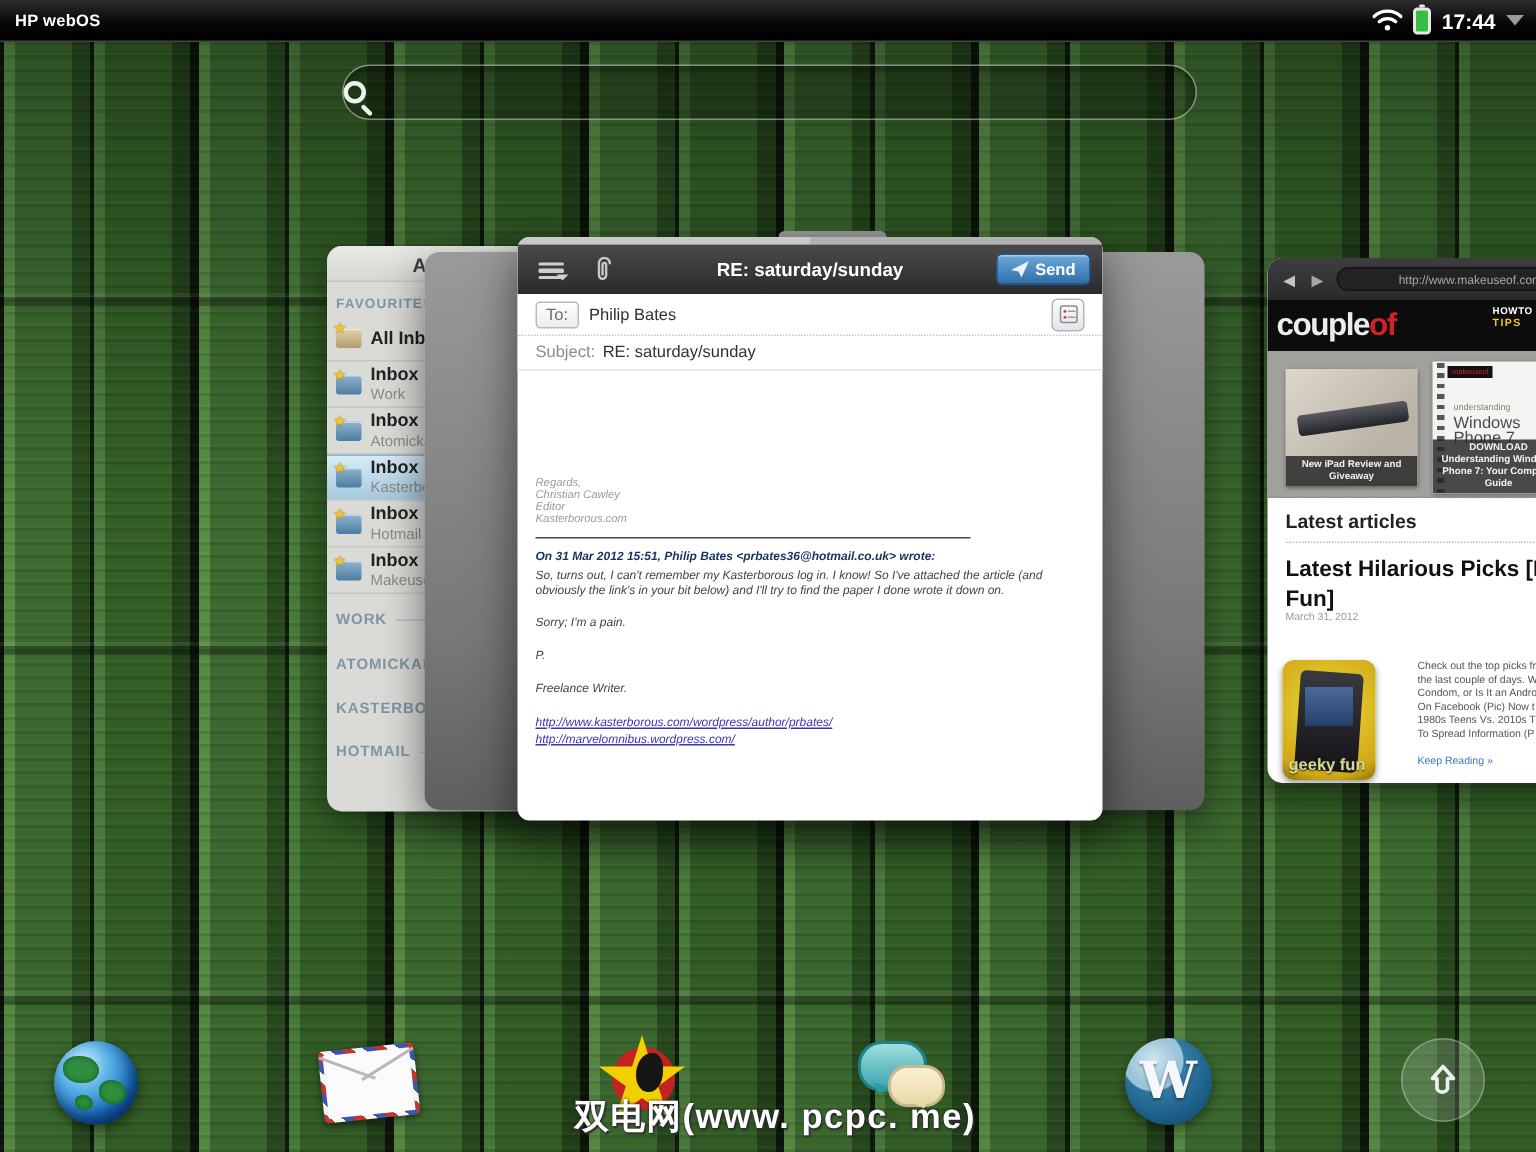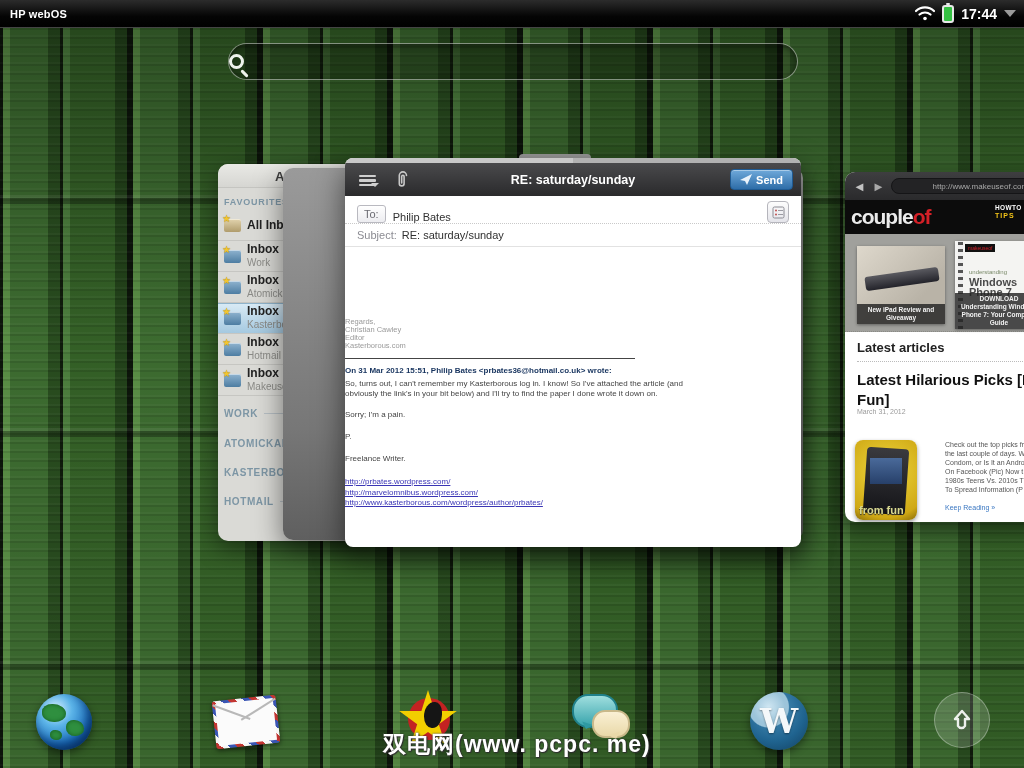--- a/index.html
+++ b/index.html
@@ -58,42 +58,42 @@
   .el-item { height:31px; }
   .el-item.sel { background:linear-gradient(#d8eaf5,#a5c9e0); border-top:1px solid #8fb4cc; }
   .el-section { display:flex; align-items:center; color:#7d96a5; font-size:10px; font-weight:bold; letter-spacing:.6px; padding:0 6px; position:absolute; left:0; right:0; }
 
   
   .gray-card { left:283px; top:168px; width:520px; height:372px;
     background:linear-gradient(180deg,#9a9a9a,#777 70%,#5f5f5f); box-shadow:0 10px 28px rgba(0,0,0,.5); z-index:2; }
   .gray-tab { position:absolute; left:519px; top:154px; width:72px; height:12px; background:#9a9a9a; border-radius:4px 4px 0 0; z-index:2; }
 
   
-  .compose-card { left:345px; top:158px; width:456px; height:389px; background:#fff; border-radius:8px;
+  .compose-card { left:345px; top:158px; width:390px; height:389px; background:#fff; border-radius:8px;
     box-shadow:0 12px 30px rgba(0,0,0,.55); z-index:3; overflow:hidden; }
   .top-strip { height:5px; background:linear-gradient(90deg,#c9c9c9 0 50%,#b2b2b2 50%); }
   .c-toolbar { height:33px; background:linear-gradient(#4a4a4c,#2a2a2c); display:flex; align-items:center; position:relative; padding:0 8px; }
   .menu-icon { width:20px; height:14px; position:relative; margin-left:6px; cursor:pointer; }
   .menu-icon i { display:block; height:2.5px; background:#cfcfcf; border-radius:1px; margin:2px 0; width:17px; }
   .menu-icon::after { content:""; position:absolute; right:0; bottom:0; border-left:4px solid transparent; border-right:4px solid transparent; border-top:4px solid #cfcfcf; }
   .clip-icon { margin-left:16px; }
   .c-title { position:absolute; left:0; right:0; text-align:center; color:#fff; font-weight:bold; font-size:12.5px; pointer-events:none; }
   .send-btn { margin-left:auto; height:21px; padding:0 9px; display:flex; align-items:center; gap:4px;
     background:linear-gradient(#6fa9da,#2e6da8); border:1px solid #1f5a92; border-radius:4px; color:#fff;
     font-size:11px; font-weight:bold; box-shadow:inset 0 1px 0 rgba(255,255,255,.4); cursor:pointer; z-index:1; }
   .field { display:flex; align-items:center; padding:0 12px; border-bottom:1px dotted #c9c9c9; background:#fff; position:relative; }
-  .f-from { height:24px; } .f-to { height:28px;align-items:flex-end; } .f-subj { height:23px; border-bottom:1px solid #e2e2e2; }
+  .f-from { height:24px; } .f-to { height:28px; } .f-subj { height:23px; border-bottom:1px solid #e2e2e2; }
   .f-label { color:#8b8b92; font-size:11px; margin-right:5px; }
   .f-value { color:#303030; font-size:11px; }
   .from-caret { margin-left:auto; width:0; height:0; border-left:5px solid transparent; border-right:5px solid transparent; border-top:6px solid #8a8a8a; }
   .to-chip { border:1px solid #b9b9c0; border-radius:3px; background:linear-gradient(#fff,#ececf0); color:#6b6b72;
     font-size:11px; padding:2px 6px; margin-right:7px; }
   .contact-btn { margin-left:auto; width:22px; height:22px; border:1px solid #b5b5bc; border-radius:4px;
     background:linear-gradient(#fdfdfd,#e4e4ea); display:flex; align-items:center; justify-content:center; cursor:pointer; }
-  .mail-body { position:absolute; left:0; right:12px; top:160px; font-size:8px; color:#444; }
+  .mail-body { position:absolute; left:12px; right:12px; top:160px; font-size:8px; color:#444;font-style:italic; }
   .sig div { color:#9a9a9a; font-size:7.5px; line-height:8px; }
   .sent-from { color:#9a9a9a; font-size:7.5px; margin-top:5px; }
   .quote-sep { border:none; border-top:1px solid #444; width:290px; margin:8px 0 7px 0; }
   .q-header { color:#16335e; font-weight:bold; font-size:8px; }
   .q-p { margin-top:4px; line-height:10px; width:370px; }
   .q-p2 { margin-top:11px; } .q-p3 { margin-top:12px; }
   .q-sig { margin-top:12px; line-height:10px; }
   .mlinks { margin-top:13px; }
   .mlinks a { display:block; color:#3a35b5; font-size:8px; line-height:10.5px; text-decoration:underline; }
 
@@ -116,21 +116,21 @@
   .thumb1 { left:12px; top:12px; width:88px; height:78px; background:linear-gradient(135deg,#ded8cc,#b9b3a7 70%); }
   .thumb1 .slab { position:absolute; left:8px; top:26px; width:74px; height:14px; background:linear-gradient(#5a5a60,#23232a); transform:rotate(-8deg); border-radius:3px; }
   .thumb-cap { position:absolute; left:0; right:0; bottom:0; background:rgba(35,35,35,.82); color:#f2f2f2;
     font-size:6.5px; line-height:8px; text-align:center; padding:2px 3px; font-weight:bold; }
   .thumb2 { left:110px; top:7px; width:88px; height:88px; background:#f4f4f2; }
   .thumb2 .mk { position:absolute; left:10px; top:3px; background:#111; color:#d42027; font-size:5px; padding:1px 3px; }
   .thumb2 .spiral { position:absolute; left:3px; top:0; bottom:0; width:5px;
     background:repeating-linear-gradient(0deg,#555 0 3px,#eee 3px 7px); }
   .thumb2 .cv { position:absolute; left:14px; top:26px; line-height:10px; color:#4a4a4a; }
   .thumb2 .cv .u { font-size:6px; color:#7a8a6a; display:block; }
-  .thumb2 .cv .w { font-size:11px; font-weight:bold; display:block; }
+  .thumb2 .cv .w { font-size:11px; font-weight:normal; display:block; }
   .b-content { padding:8px 0 0 12px; position:relative; }
   .latest-h { font-size:13px; font-weight:bold; color:#222; padding-bottom:6px; border-bottom:1px dotted #bbb; width:210px; }
   .art-title { font-size:15px; font-weight:bold; color:#111; line-height:20px; white-space:nowrap; margin-top:8px; }
   .art-title.l2 { margin-top:0; }
   .art-date { font-size:7px; color:#9a9a9a; margin-top:2px; }
   .art-thumb { position:absolute; left:10px; top:108px; width:62px; height:80px; border-radius:8px;
     background:radial-gradient(circle at 50% 40%, #f0d93e, #cfa815 80%, #8a6d08); box-shadow:0 2px 4px rgba(0,0,0,.4); overflow:hidden; }
   .art-thumb .phone { position:absolute; left:10px; top:8px; width:42px; height:66px; background:linear-gradient(#3a3a3e,#141418); border-radius:4px; transform:rotate(4deg); }
   .art-thumb .scr { position:absolute; left:15px; top:18px; width:32px; height:26px; background:linear-gradient(#4a6a9a,#27406a); }
   .art-thumb .gf { position:absolute; left:4px; bottom:4px; color:#d8d890; font-weight:bold; font-size:11px; text-shadow:0 1px 1px #333; }
@@ -298,23 +298,22 @@
     </div>
     <hr class="quote-sep">
     <div class="q-header">On 31 Mar 2012 15:51, Philip Bates &lt;prbates36@hotmail.co.uk&gt; wrote:</div>
     <div class="q-p">So, turns out, I can't remember my Kasterborous log in. I know! So I've attached the article (and obviously the link's in your bit below) and I'll try to find the paper I done wrote it down on.</div>
     <div class="q-p q-p2">Sorry; I'm a pain.</div>
     <div class="q-p q-p3">P.</div>
     <div class="q-sig">
       <div>Freelance Writer.</div>
     </div>
     <div class="mlinks">
-      <a href="#">http://prbates.wordpress.com/</a>
+      <a href="#">http://www.kasterborous.com/wordpress/author/prbates/</a>
       <a href="#">http://marvelomnibus.wordpress.com/</a>
-      <a href="#">http://www.kasterborous.com/wordpress/author/prbates/</a>
     </div>
   </div>
 </div>
 
 <div class="card browser-card">
   <div class="b-toolbar">
     <span class="nav-arrow">◄</span>
     <span class="nav-arrow fwd">►</span>
     <span class="url-pill">http://www.makeuseof.com/</span>
   </div>
@@ -343,21 +342,21 @@
     </div>
   </div>
   <div class="b-content">
     <div class="latest-h">Latest articles</div>
     <div class="art-title">Latest Hilarious Picks [MakeUseOf</div>
     <div class="art-title l2">Fun]</div>
     <div class="art-date">March 31, 2012</div>
     <div class="art-thumb">
       <span class="phone"></span>
       <span class="scr"></span>
-      <span class="gf">from fun</span>
+      <span class="gf">geeky fun</span>
     </div>
     <div class="excerpt">
       <div>Check out the top picks fr</div>
       <div>the last couple of days. W</div>
       <div>Condom, or Is It an Andro</div>
       <div>On Facebook (Pic) Now t</div>
       <div>1980s Teens Vs. 2010s T</div>
       <div>To Spread Information (P</div>
       <div class="read-more">Keep Reading »</div>
     </div>

